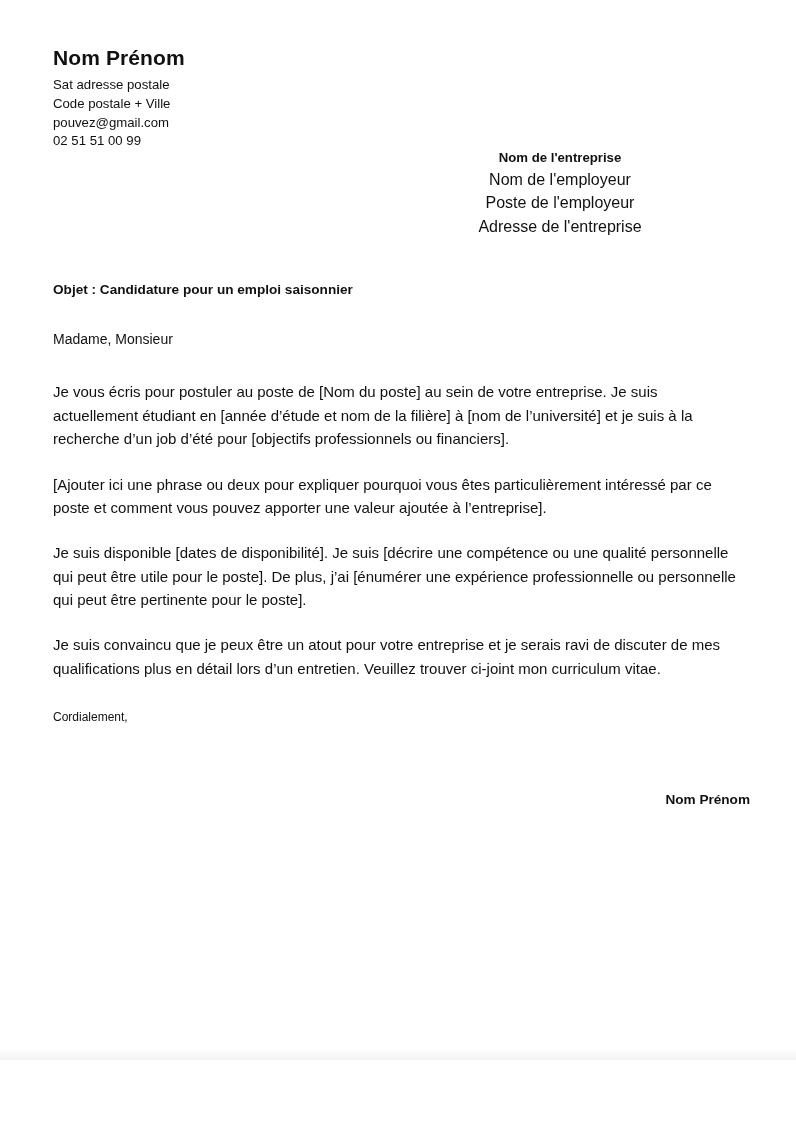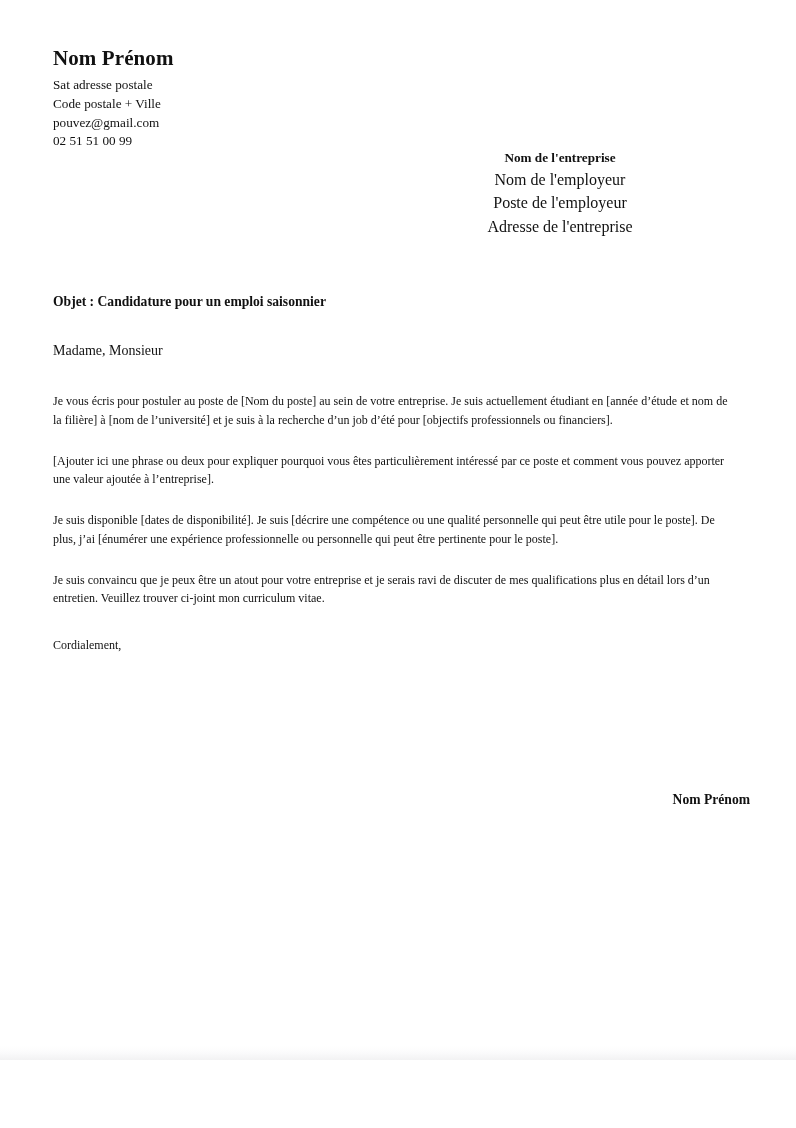--- a/index.html
+++ b/index.html
@@ -5,21 +5,21 @@
   html, body {
     margin: 0;
     padding: 0;
     background: #ffffff;
   }
   .page {
     position: relative;
     width: 796px;
     height: 1060px;
     background: #c2410c;
-    font-family: Liberation Serif, serif;
+    font-family: Liberation Sans, sans-serif;
     color: #111111;
     overflow: hidden;
     box-sizing: border-box;
   }
   .sheet {
     position: absolute;
     left: 0;
     top: 0;
     width: 796px;
     height: 1116px;
@@ -71,36 +71,36 @@
   .recipient-line {
     font-size: 16px;
     line-height: 1.48;
     margin: 0;
   }
 
   
   .body-block {
     position: absolute;
     left: 53px;
-    top: 292px;
+    top: 280px;
     width: 690px;
   }
   .subject {
     font-size: 13.6px;
     font-weight: bold;
     margin: 0 0 30px 0;
     line-height: 1.4;
   }
   .salutation {
     font-size: 14px;
     margin: 8px 0 31px 0;
     line-height: 1.45;
   }
   .para {
-    font-size: 12px;
+    font-size: 15px;
     line-height: 1.56;
     margin: 8px 0 22px 0;
     max-width: 686px;
   }
   .para.narrow {
     max-width: 668px;
   }
   .closing {
     font-size: 12px;
     line-height: 1.5;

